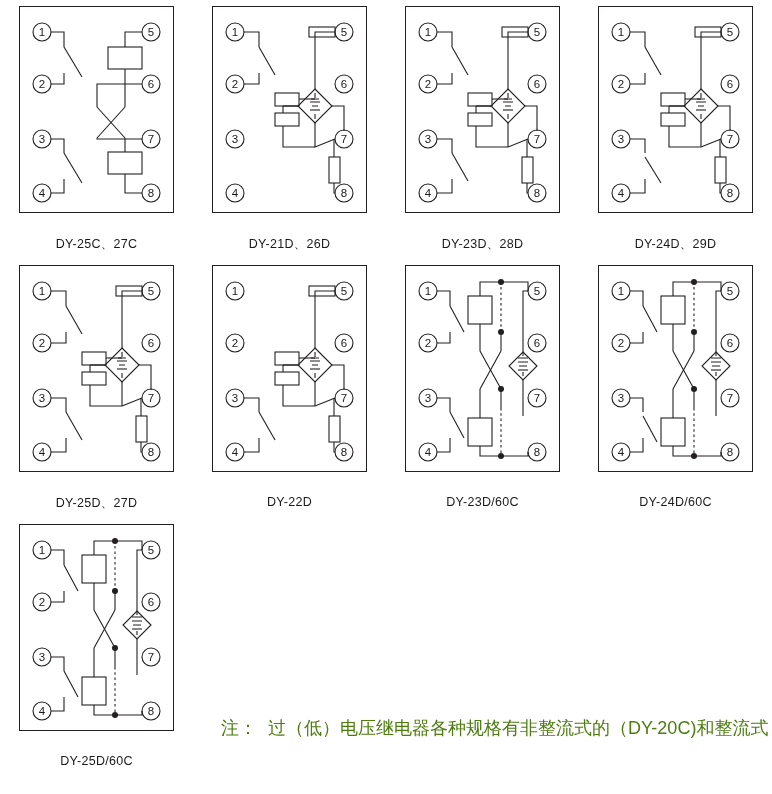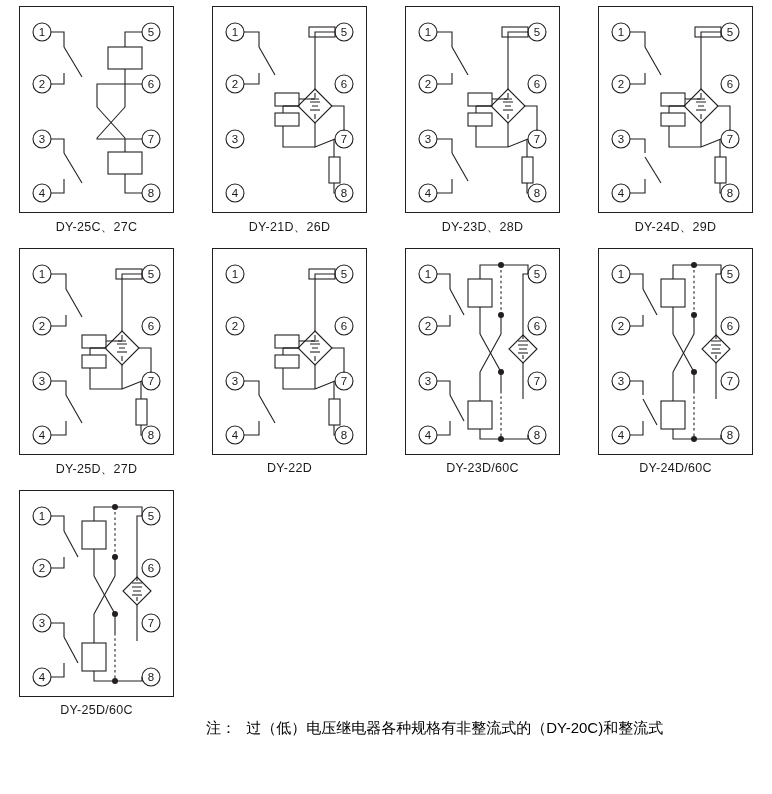--- a/index.html
+++ b/index.html
@@ -44,34 +44,34 @@
     width: 155px;
     height: 207px;
     border: 1px solid #231f20;
     box-sizing: border-box;
     background: #ffffff;
     position: relative;
   }
   .caption {
     font-size: 12.5px;
     color: #1a1a1a;
-    margin-top: 6px;
+    margin-top: 23px;
     margin-bottom: 12px;
     letter-spacing: 0.3px;
     white-space: nowrap;
   }
   svg { display: block; }
   .note {
     position: absolute;
-    left: 206px;
+    left: 221px;
     top: 714px;
     width: 540px;
-    font-size: 15px;
+    font-size: 18px;
     line-height: 28px;
-    color: #000000;
+    color: #4d7c0f;
   }
   .note .line { white-space: nowrap; }
   .note .lbl { margin-right: 6px; }
 </style>
 </head>
 <body>
 
 <div class="sheet">
 
   <div class="grid">

